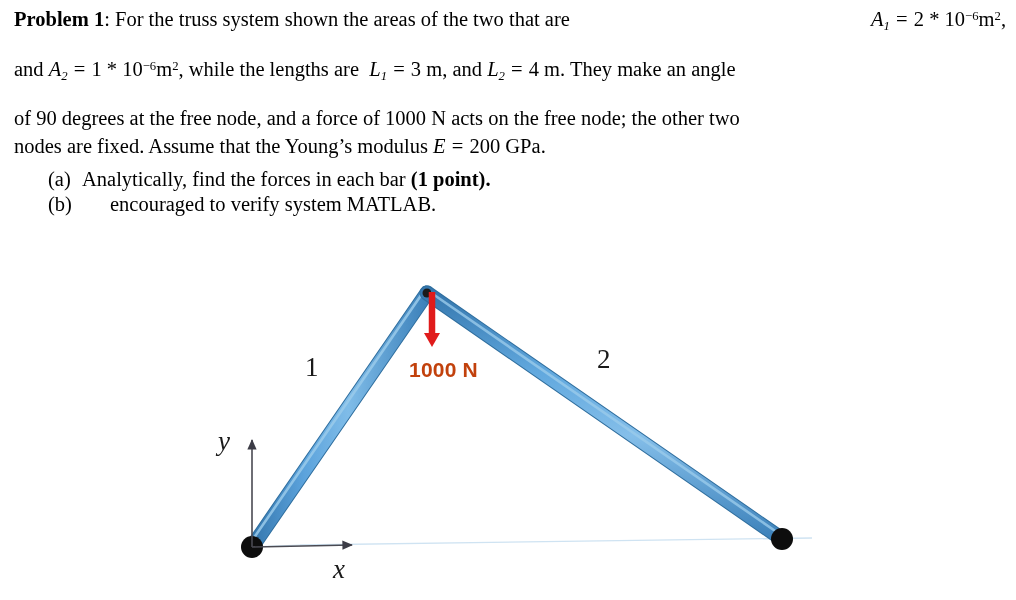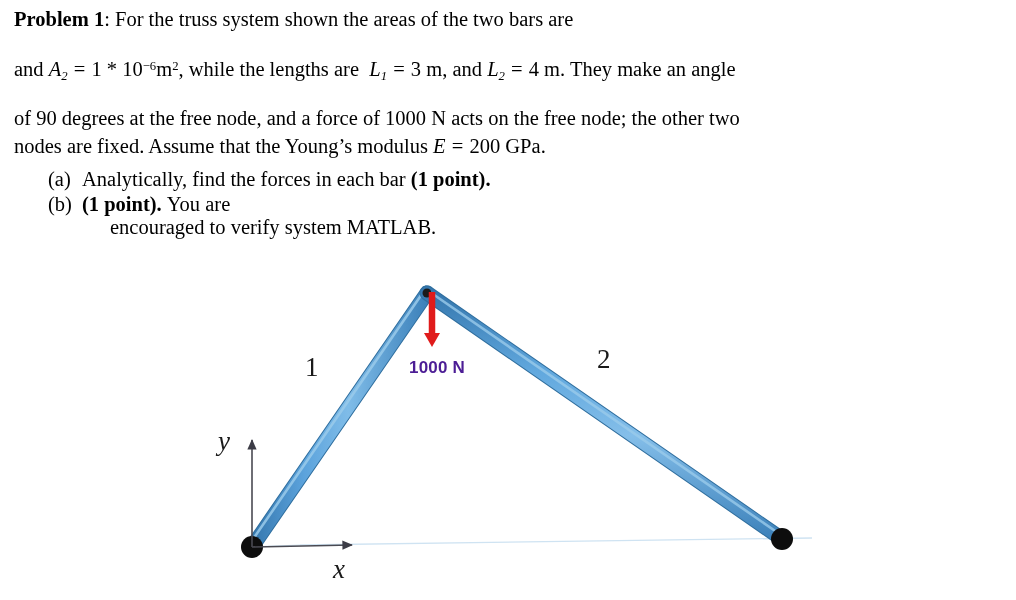--- a/index.html
+++ b/index.html
@@ -117,33 +117,34 @@
   .bar-num {
     font-size: 27px;
     font-style: normal;
   }
   .axis-lab {
     font-size: 27px;
     font-style: italic;
   }
   .force-lab {
     font-family: "Liberation Sans", "DejaVu Sans", sans-serif;
-    font-size: 17px;
+    font-size: 21px;
     font-weight: 600;
     letter-spacing: 0.2px;
-    color: #4c1d95;
+    color: #c2410c;
   }
 </style>
 </head>
 <body>
 
 <div id="page">
 
   <div class="line1">
-    <span><span class="lead">Problem 1</span><span>:</span>&nbsp;<span>For the truss system shown the areas of the two bars are</span></span>
+    <span><span class="lead">Problem 1</span><span>:</span>&nbsp;<span>For the truss system shown the areas of the two that are</span></span>
+    <span><span class="mathvar"><span>A</span><sub>1</sub></span>&nbsp;<span class="op">=</span>&nbsp;<span>2</span>&nbsp;<span>*</span>&nbsp;<span>10</span><sup class="exp">−6</sup><span class="unit">m</span><sup class="exp">2</sup><span>,</span></span>
   </div>
 
   <div class="line2">
     <span><span>and</span>&nbsp;<span class="mathvar"><span>A</span><sub>2</sub></span>&nbsp;<span class="op">=</span>&nbsp;<span>1</span>&nbsp;<span>*</span>&nbsp;<span>10</span><sup class="exp">−6</sup><span class="unit">m</span><sup class="exp">2</sup><span>, while the lengths are</span>&nbsp;&nbsp;<span class="mathvar"><span>L</span><sub>1</sub></span>&nbsp;<span class="op">=</span>&nbsp;<span>3 m</span><span>, and</span>&nbsp;<span class="mathvar"><span>L</span><sub>2</sub></span>&nbsp;<span class="op">=</span>&nbsp;<span>4 m</span><span>. They make an angle</span></span>
   </div>
 
   <div class="line3">
     <span>of 90 degrees at the free node, and a force of 1000 N acts on the free node; the other two</span>
   </div>
 
@@ -157,21 +158,20 @@
       <span class="marker">(a)</span>
       <div class="item-line nojustify">
         <span>Analytically, find the forces in each bar</span>
         <span class="b">(1 point).</span>
       </div>
     </div>
 
     <div class="item">
       <span class="marker">(b)</span>
       <div class="item-line">
-        <span><span class="b">(1 point).</span>&nbsp;<span>You are</span></span>
       </div>
       <div class="item-cont">encouraged to verify system MATLAB.</div>
     </div>
 
   </div>
 
   <div id="figure">
     <svg width="1016" height="338" viewBox="0 0 1016 338">
       <defs>
         <linearGradient id="barGrad1" x1="0" y1="0" x2="1" y2="0">

